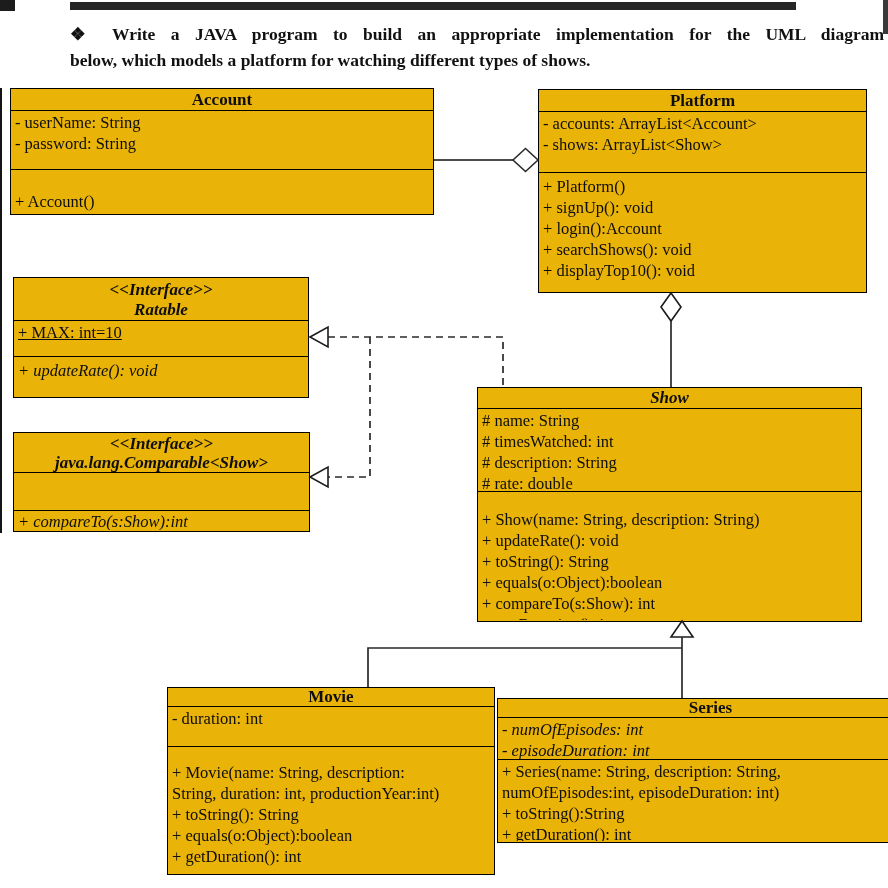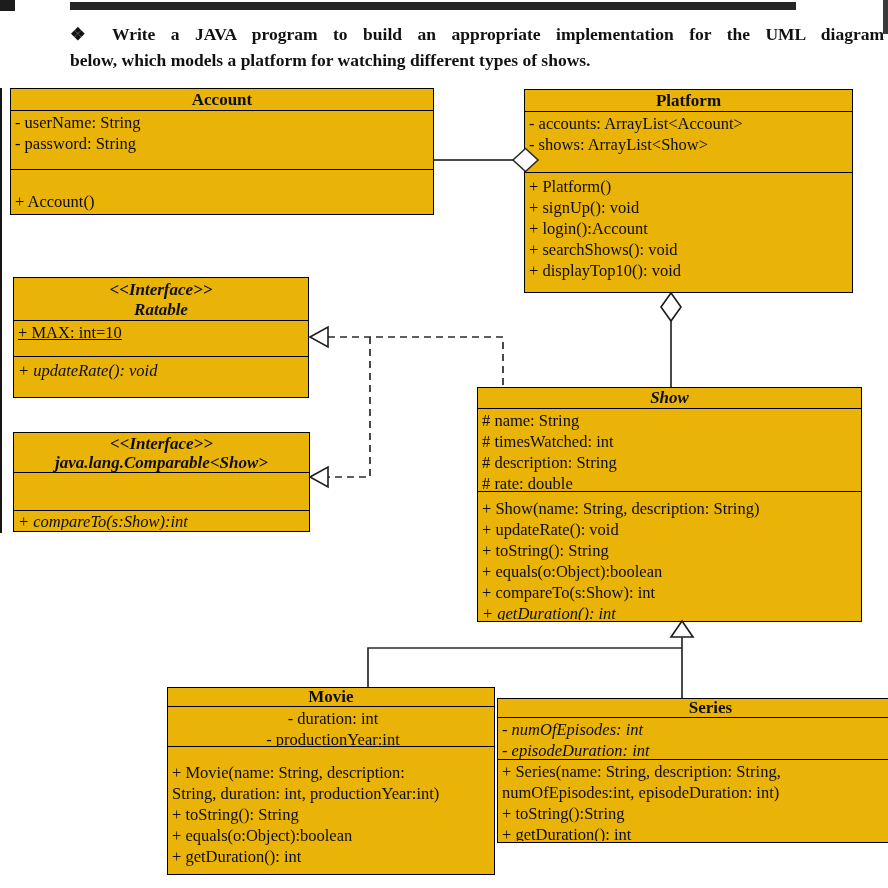--- a/index.html
+++ b/index.html
@@ -38,21 +38,21 @@
   <div class="cls-title" style="height:21px;line-height:21px;">Account</div>
   <div class="section" style="height:59px;">
       <div class="mline">- userName: String</div>
       <div class="mline">- password: String</div>
     </div>
   <div class="section" style="height:44px;padding-top:21px;">
       <div class="mline">+ Account()</div>
     </div>
 </div>
 
-<div class="uml-class" style="left:524px;top:89px;width:329px;height:204px;">
+<div class="uml-class" style="left:538px;top:89px;width:329px;height:204px;">
   <div class="cls-title" style="height:21px;line-height:21px;">Platform</div>
   <div class="section" style="height:61px;">
       <div class="mline">- accounts: ArrayList&lt;Account&gt;</div>
       <div class="mline">- shows: ArrayList&lt;Show&gt;</div>
     </div>
   <div class="section" style="height:119px;padding-top:3px;line-height:21.5px;">
       <div class="mline">+ Platform()</div>
       <div class="mline">+ signUp(): void</div>
       <div class="mline">+ login():Account</div>
       <div class="mline">+ searchShows(): void</div>
@@ -85,35 +85,34 @@
 </div>
 
 <div class="uml-class" style="left:477px;top:387px;width:385px;height:235px;">
   <div class="cls-title it" style="height:20px;line-height:20px;">Show</div>
   <div class="section" style="height:83px;line-height:20.6px;">
       <div class="mline"># name: String</div>
       <div class="mline"># timesWatched: int</div>
       <div class="mline"># description: String</div>
       <div class="mline"># rate: double</div>
     </div>
-  <div class="section last-italic" style="height:129px;padding-top:6px;line-height:21.3px;">
+  <div class="section last-italic" style="height:129px;padding-top:17px;line-height:21.3px;">
       <div class="mline">+ Show(name: String, description: String)</div>
       <div class="mline">+ updateRate(): void</div>
       <div class="mline">+ toString(): String</div>
       <div class="mline">+ equals(o:Object):boolean</div>
       <div class="mline">+ compareTo(s:Show): int</div>
       <div class="mline">+ getDuration(): int</div>
     </div>
 </div>
 
 <div class="uml-class" style="left:167px;top:687px;width:328px;height:188px;">
   <div class="cls-title" style="height:18px;line-height:18px;">Movie</div>
-  <div class="section" style="height:40px;line-height:20px;text-align:center;">
+  <div class="section" style="height:40px;line-height:20px;">
       <div class="mline">- duration: int</div>
-      <div class="mline">- productionYear:int</div>
     </div>
   <div class="section" style="height:151px;padding-top:15px;">
       <div class="mline">+ Movie(name: String, description:</div>
       <div class="mline">String, duration: int, productionYear:int)</div>
       <div class="mline">+ toString(): String</div>
       <div class="mline">+ equals(o:Object):boolean</div>
       <div class="mline">+ getDuration(): int</div>
     </div>
 </div>
 

